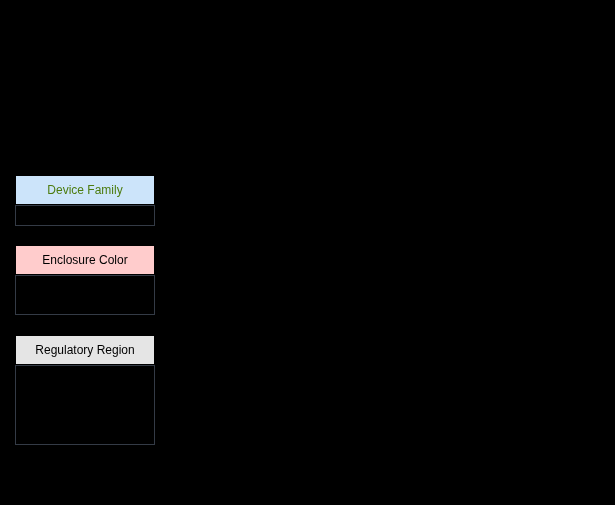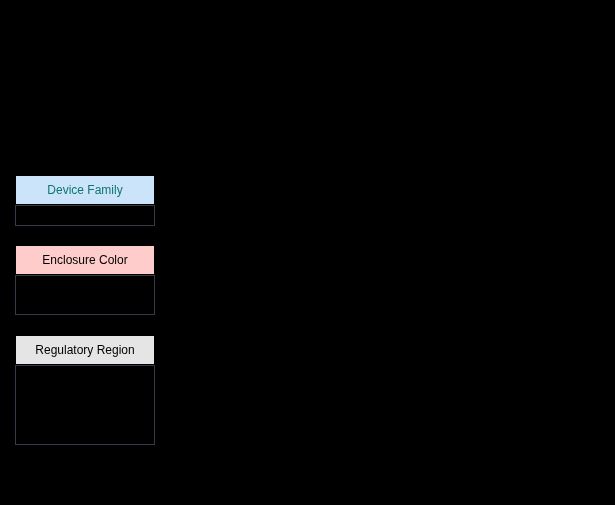--- a/index.html
+++ b/index.html
@@ -49,21 +49,21 @@
   #node-enclosure-color .node-body      { height: 40px; }
   #node-regulatory-region    { top: 335px; }
   #node-regulatory-region .node-body    { height: 80px; }
 </style>
 </head>
 <body>
 
 <div class="diagram-canvas" style="background-color: rgb(0, 0, 0);">
 
   <div class="node" id="node-device-family">
-    <div class="node-header" style="background-color: rgb(204, 228, 250); border-color: rgb(0, 0, 0); color: #0f766e;">
+    <div class="node-header" style="background-color: rgb(204, 228, 250); border-color: rgb(0, 0, 0); color: #4d7c0f;">
       <span>Device Family</span>
     </div>
     <div class="node-body" style="border-color: rgb(52, 59, 70); background-color: rgb(0, 0, 0);"></div>
   </div>
 
   <div class="node" id="node-enclosure-color">
     <div class="node-header" style="background-color: rgb(255, 204, 204); border-color: rgb(0, 0, 0); color: rgb(0, 0, 0); justify-content: center;">
       <span>Enclosure Color</span>
     </div>
     <div class="node-body" style="border-color: rgb(52, 59, 70); background-color: rgb(0, 0, 0);"></div>

